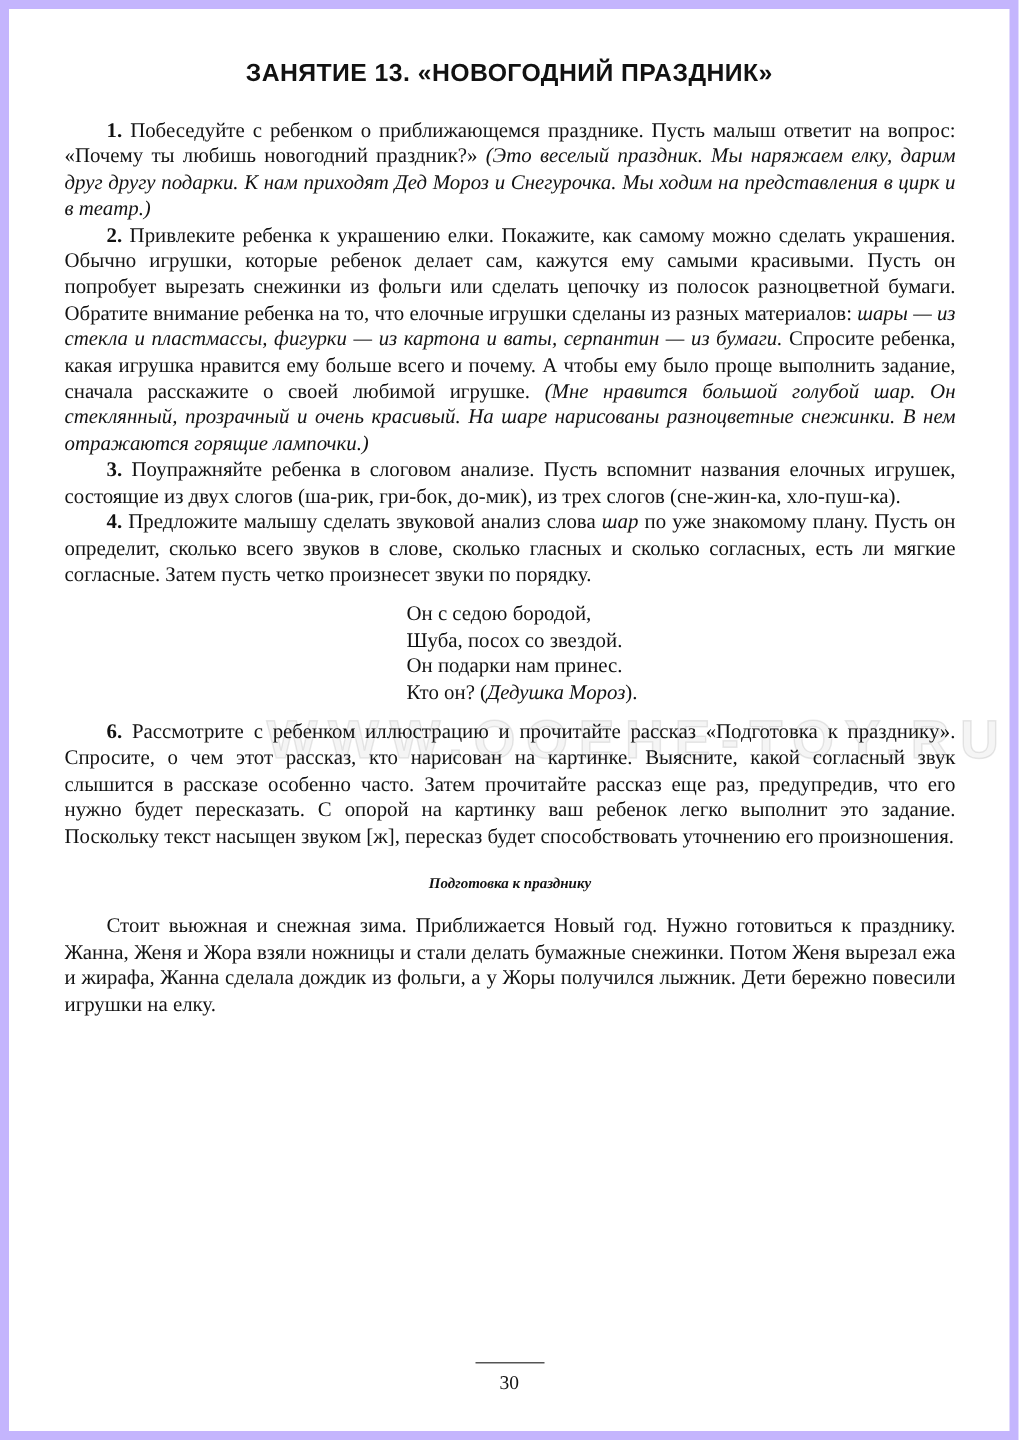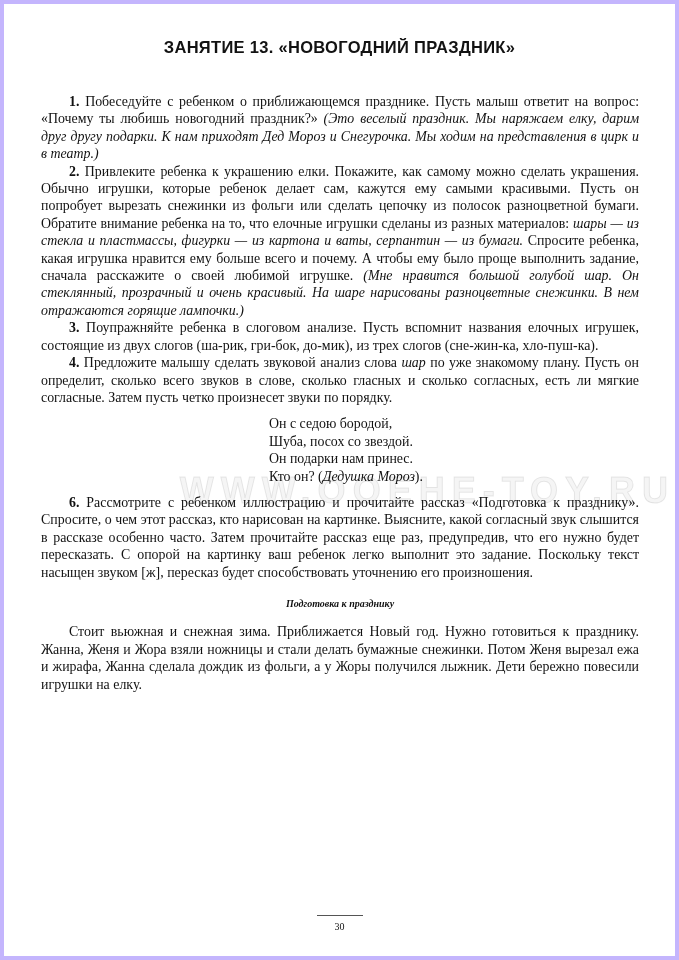--- a/index.html
+++ b/index.html
@@ -6,34 +6,34 @@
   body {
     width:679px; height:960px;
     background:#ffffff;
     font-family:"Liberation Serif", serif;
     color:#121212;
     position:relative;
     overflow:hidden;
   }
   .page {
     position:absolute; inset:0;
-    border:4px solid #c4b5fd;
+    border:6px solid #c4b5fd;
     box-sizing:border-box;
     background:#fff;
   }
   .title {
     font-family:"Liberation Sans", sans-serif;
     font-weight:bold;
     font-size:16.5px;
     letter-spacing:0.3px;
     text-align:center;
     margin:34px 20px 0 20px;
   }
   .body-text {
-    margin:36px 36px 0 37px;
+    margin:20px 36px 0 37px;
     font-size:13.9px;
     line-height:17.4px;
     text-align:justify;
   }
   .para { margin:0; text-indent:28px; }
   .it { font-style:italic;text-align:center; }
   .bd { font-weight:bold; }
   .riddle { margin:9px 0 9px 228px; text-align:left; text-indent:0; }
   .riddle-line { margin:0; }
   .story-heading {
@@ -61,21 +61,21 @@
   .footer {
     position:absolute;
     bottom:24px; left:0; right:0;
     text-align:center;
   }
   .footer-rule {
     width:46px;
     border-top:1.2px solid #555;
     margin:0 auto 5px auto;
   }
-  .page-number { font-size:10px; color:#111; }
+  .page-number { font-size:13px; color:#111; }
 </style>
 </head>
 <body>
 
 <div class="page">
 
   <h1 class="title">ЗАНЯТИЕ 13. «НОВОГОДНИЙ ПРАЗДНИК»</h1>
 
   <div class="body-text">
     <p class="para"><span class="bd">1. </span><span>Побеседуйте с ребенком о приближающемся празднике. Пусть малыш ответит на вопрос: «Почему ты любишь новогодний праздник?» </span><span class="it">(Это веселый праздник. Мы наряжаем елку, дарим друг другу подарки. К нам приходят Дед Мороз и Снегурочка. Мы ходим на представления в цирк и в театр.)</span></p>

